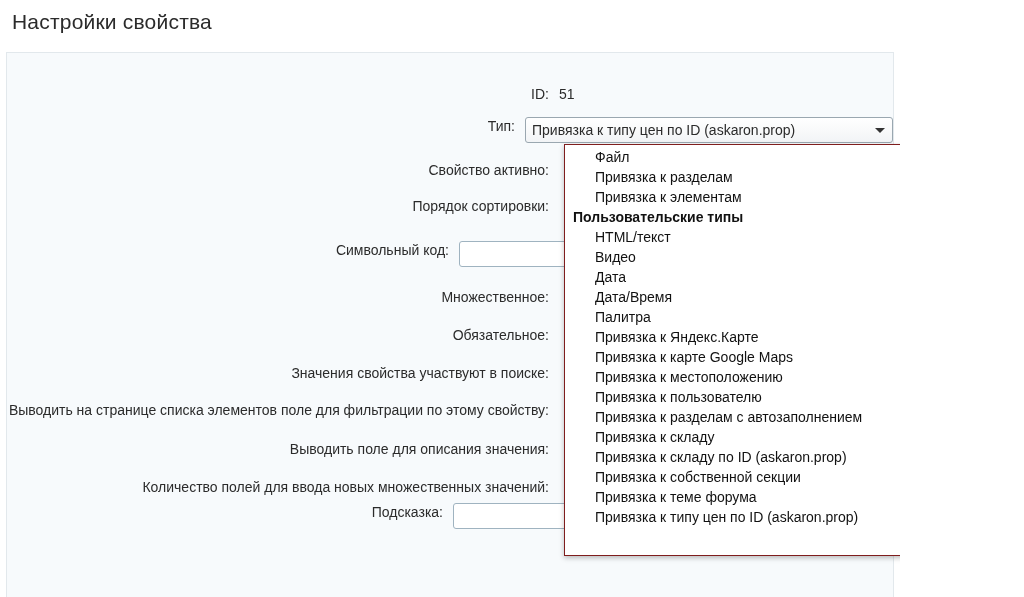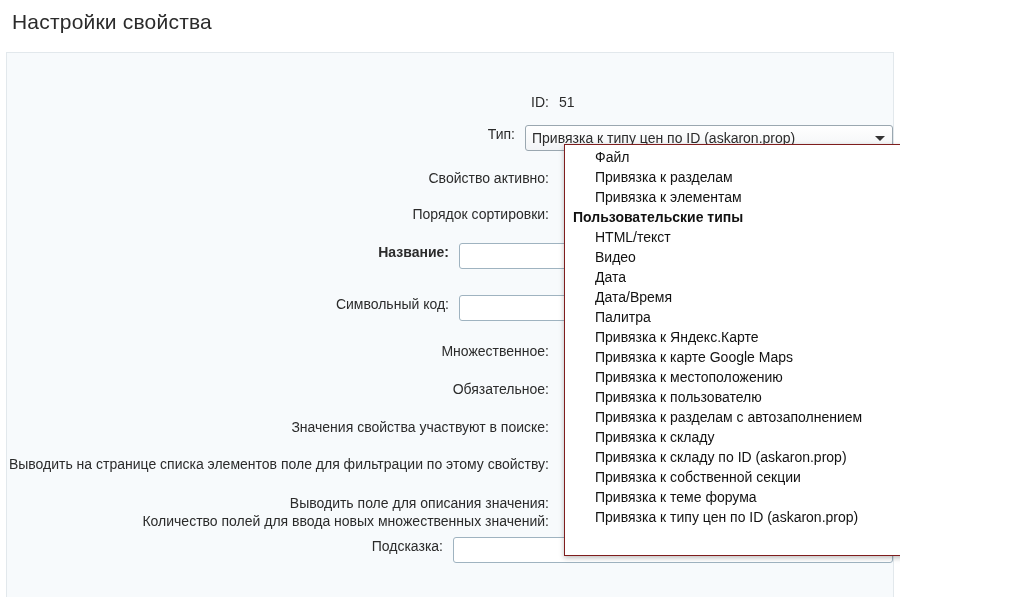--- a/index.html
+++ b/index.html
@@ -48,32 +48,32 @@
   }
   .form-label.bold {
     font-weight: bold;
   }
   .form-field {
     flex: 1;
     font-size: 14px;
     color: #2b2b2b;
     line-height: 18px;
   }
-  .row-id { margin-top: 40px; }
+  .row-id { margin-top: 32px; }
   .row-type { margin-top: 14px; justify-content: space-between; }
   .row-active { margin-top: 18px; }
   .row-sort { margin-top: 18px; }
   .row-name { margin-top: 20px; }
   .row-code { margin-top: 26px; }
   .row-multiple { margin-top: 21px; }
   .row-required { margin-top: 20px; }
   .row-search { margin-top: 20px; }
   .row-filter { margin-top: 19px; }
   .row-desc { margin-top: 21px; }
-  .row-count { }
+  .row-count { margin-top: 20px; }
   .row-hint { margin-top: 7px; }
 
   .text-input {
     height: 26px;
     width: 434px;
     box-sizing: border-box;
     border: 1px solid #9fb3c0;
     border-radius: 3px;
     background: #ffffff;
     font-size: 14px;
@@ -213,26 +213,20 @@
     <div class="form-row row-active">
       <div class="form-label">Свойство активно:</div>
       <div class="form-field"></div>
     </div>
 
     <div class="form-row row-sort">
       <div class="form-label">Порядок сортировки:</div>
       <div class="form-field"></div>
     </div>
 
-    <div class="form-row row-name">
-      <div class="form-label bold">Название:</div>
-      <div class="form-field">
-        <input class="text-input" type="text" value="" style="">
-      </div>
-    </div>
 
     <div class="form-row row-code">
       <div class="form-label">Символьный код:</div>
       <div class="form-field">
         <input class="text-input" type="text" value="" style="">
       </div>
     </div>
 
     <div class="form-row row-multiple">
       <div class="form-label">Множественное:</div>

